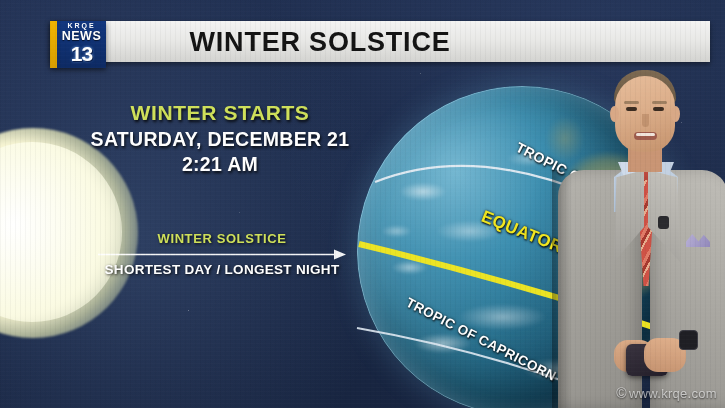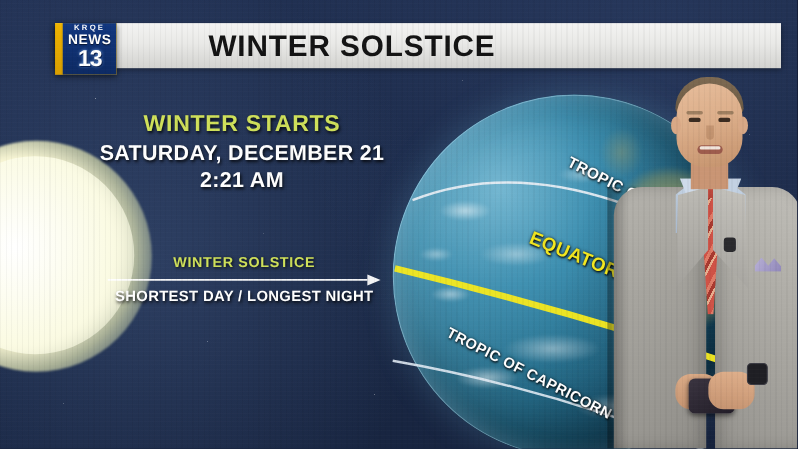--- a/index.html
+++ b/index.html
@@ -437,14 +437,17 @@
       <svg width="252" height="13" viewBox="0 0 252 13">
         <line x1="2" y1="6.5" x2="238" y2="6.5" stroke="#ffffff" stroke-width="1.6" opacity="0.95"></line>
         <polygon points="238,1.5 250,6.5 238,11.5" fill="#ffffff" opacity="0.95"></polygon>
       </svg>
     </div>
     <div class="sub">SHORTEST DAY / LONGEST NIGHT</div>
   </div>
 
   <div class="noise"></div>
 
+  <div class="watermark">
+    <span class="c">©</span><span>www.krqe.com</span>
+  </div>
 
 </div>
 
 </body></html>

